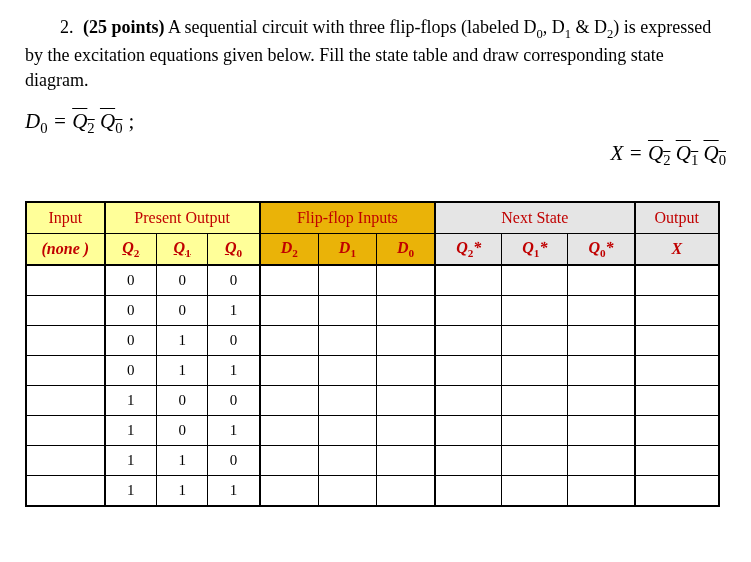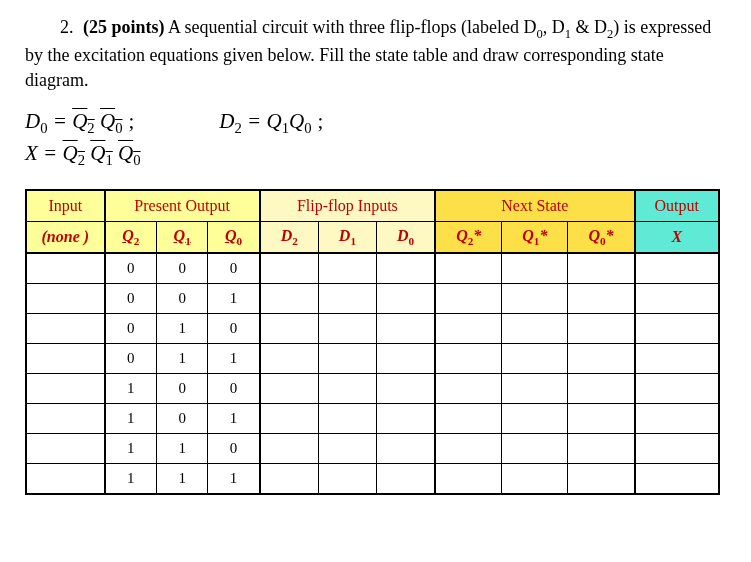--- a/index.html
+++ b/index.html
@@ -32,21 +32,22 @@
     }
     .eq {
       white-space: nowrap;
     }
     .eq1 { flex: 0 0 auto; margin-right: 85px; }
     .eq2 { flex: 0 0 auto; margin-right: 55px; }
     .eq3 { flex: 0 0 auto; }
     .eq-output {
       font-size: 21px;
       font-style: italic;
-      margin-bottom: 20px;
+      margin-bottom: 32px;
+      text-align: right;
     }
     .overline {
       text-decoration: overline;
       text-decoration-thickness: 1.2px;
     }
     sub {
       font-size: 0.7em;
       font-style: normal;
     }
     .semicolon {
@@ -73,23 +74,23 @@
       color: #c00000;
     }
     .sub-header th {
       height: 28px;
       font-size: 16px;
       font-style: italic;
       color: #c00000;
       font-weight: bold;
     }
     .bg-yellow { background: #ffff99; }
-    .bg-pink { background: #fef9c3; }
-    .bg-blue { background: #fde047; }
-    .bg-green { background: #5eead4; }
+    .bg-pink { background: #eab308; }
+    .bg-blue { background: #e5e5e5; }
+    .bg-green { background: #e5e5e5; }
     .input-col { width: 65px; }
     .narrow { width: 42px; text-decoration: underline; }
     .mid { width: 48px; }
     .wide { width: 55px; }
     .output-col { width: 70px; }
     td {
       font-size: 15px;
     }
     .thick-right {
       border-right: 2.5px solid #000;
@@ -107,23 +108,20 @@
 
 <div class="question-header">
   <span class="qnum">2.</span>
   <span class="bold">(25 points)</span>
   <span>A sequential circuit with three flip-flops (labeled D</span><sub>0</sub><span>, D</span><sub>1</sub><span> &amp; D</span><sub>2</sub><span>) is expressed by the excitation equations given below. Fill the state table and draw corresponding state diagram.</span>
 </div>
 
 <div class="equations-row">
   <div class="eq eq1">
     <span>D</span><sub>0</sub><span> = </span><span class="overline"><span>Q</span><sub>2</sub></span> <span class="overline"><span>Q</span><sub>0</sub></span><span class="semicolon">;</span>
-  </div>
-  <div class="eq eq3">
-    <span>D</span><sub>2</sub><span> = </span><span>Q</span><sub>1</sub><span>Q</span><sub>0</sub><span class="semicolon">;</span>
   </div>
 </div>
 
 <div class="eq-output">
   <span>X</span><span> = </span><span class="overline"><span>Q</span><sub>2</sub></span> <span class="overline"><span>Q</span><sub>1</sub></span> <span class="overline"><span>Q</span><sub>0</sub></span>
 </div>
 
 <table>
   <tbody>
       <tr class="group-header">

